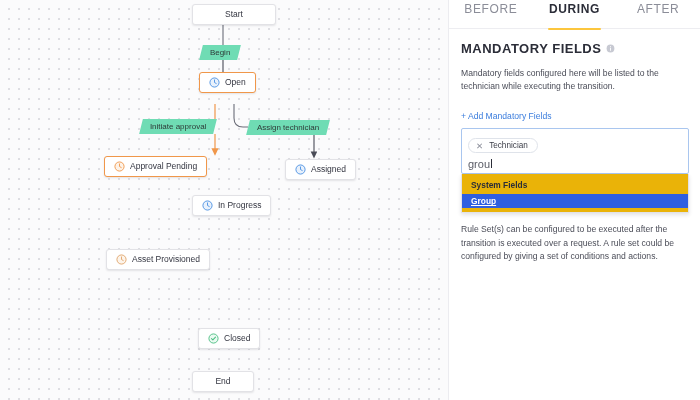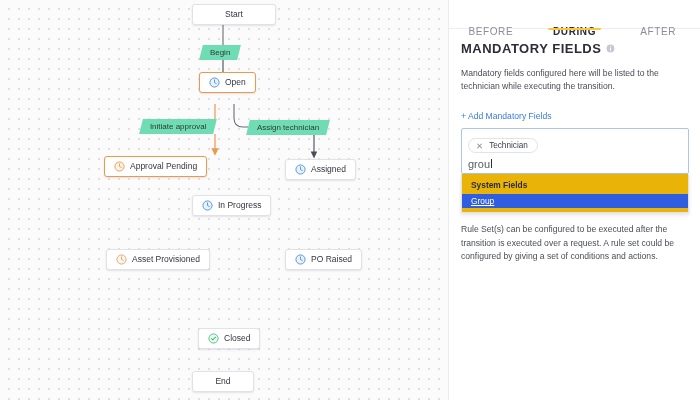--- a/index.html
+++ b/index.html
@@ -66,24 +66,24 @@
   }
   .tabs {
     display: flex; align-items: flex-start;
     height: 29px;
     border-bottom: 1px solid #ededf1;
     position: relative;
   }
   .tab {
     flex: 1;
     text-align: center;
-    font-size: 10px;
+    font-size: 12px;
     letter-spacing: .6px;
     color: #8b8d98;
-    padding-top: 26px;
+    padding-top: 2px;
     height: 29px;
     position: relative;
     cursor: pointer;
   }
   .tab.active { color: #2b2d38; font-weight: bold; }
   .tab.active::after {
     content: "";
     position: absolute;
     left: 18%; right: 18%;
     bottom: -1px; height: 2.5px;
@@ -152,21 +152,21 @@
     font-size: 8.4px; font-weight: bold; color: #2b2d38;
     padding: 3px 9px 4px 9px;
   }
   .dd-item {
     font-size: 8.4px;
     padding: 2px 9px;
     color: #3c3e48;
     cursor: pointer;
   }
   .dd-item.sel { background: #2f5fe0; color: #ffffff; }
-  .dd-item.sel span { text-decoration: underline; }
+  .dd-item.sel span { text-decoration: underline; font-weight: bold; }
 
   .para-bottom { margin-top: 10px; }
 </style>
 </head>
 <body>
 
 <div id="app">
 
   <div class="canvas">
 
@@ -237,27 +237,20 @@
     </div>
 
     <div class="node" style="left:106px; top:249px;">
       <svg class="ico" viewBox="0 0 12 12">
         <circle cx="6" cy="6" r="5" fill="#fdf4ea" stroke="#e0a46a" stroke-width="1"></circle>
         <path d="M6,3.2 L6,6 L7.9,7.1" stroke="#e0a46a" stroke-width="1" fill="none" stroke-linecap="round"></path>
       </svg>
       <span class="label">Asset Provisioned</span>
     </div>
 
-    <div class="node" style="left:285px; top:249px;">
-      <svg class="ico" viewBox="0 0 12 12">
-        <circle cx="6" cy="6" r="5" fill="#e8f1fc" stroke="#4a90e2" stroke-width="1"></circle>
-        <path d="M6,3.2 L6,6 L7.9,7.1" stroke="#4a90e2" stroke-width="1" fill="none" stroke-linecap="round"></path>
-      </svg>
-      <span class="label">PO Raised</span>
-    </div>
 
     <div class="node" style="left:198px; top:328px;">
       <svg class="ico" viewBox="0 0 12 12">
         <circle cx="6" cy="6" r="5" fill="#eafaf1" stroke="#4cbe82" stroke-width="1"></circle>
         <path d="M3.8,6.1 L5.3,7.6 L8.2,4.5" stroke="#4cbe82" stroke-width="1.1" fill="none" stroke-linecap="round" stroke-linejoin="round"></path>
       </svg>
       <span class="label">Closed</span>
     </div>
 
     <div class="node plain" style="left:192px; top:371px; width:62px;">

